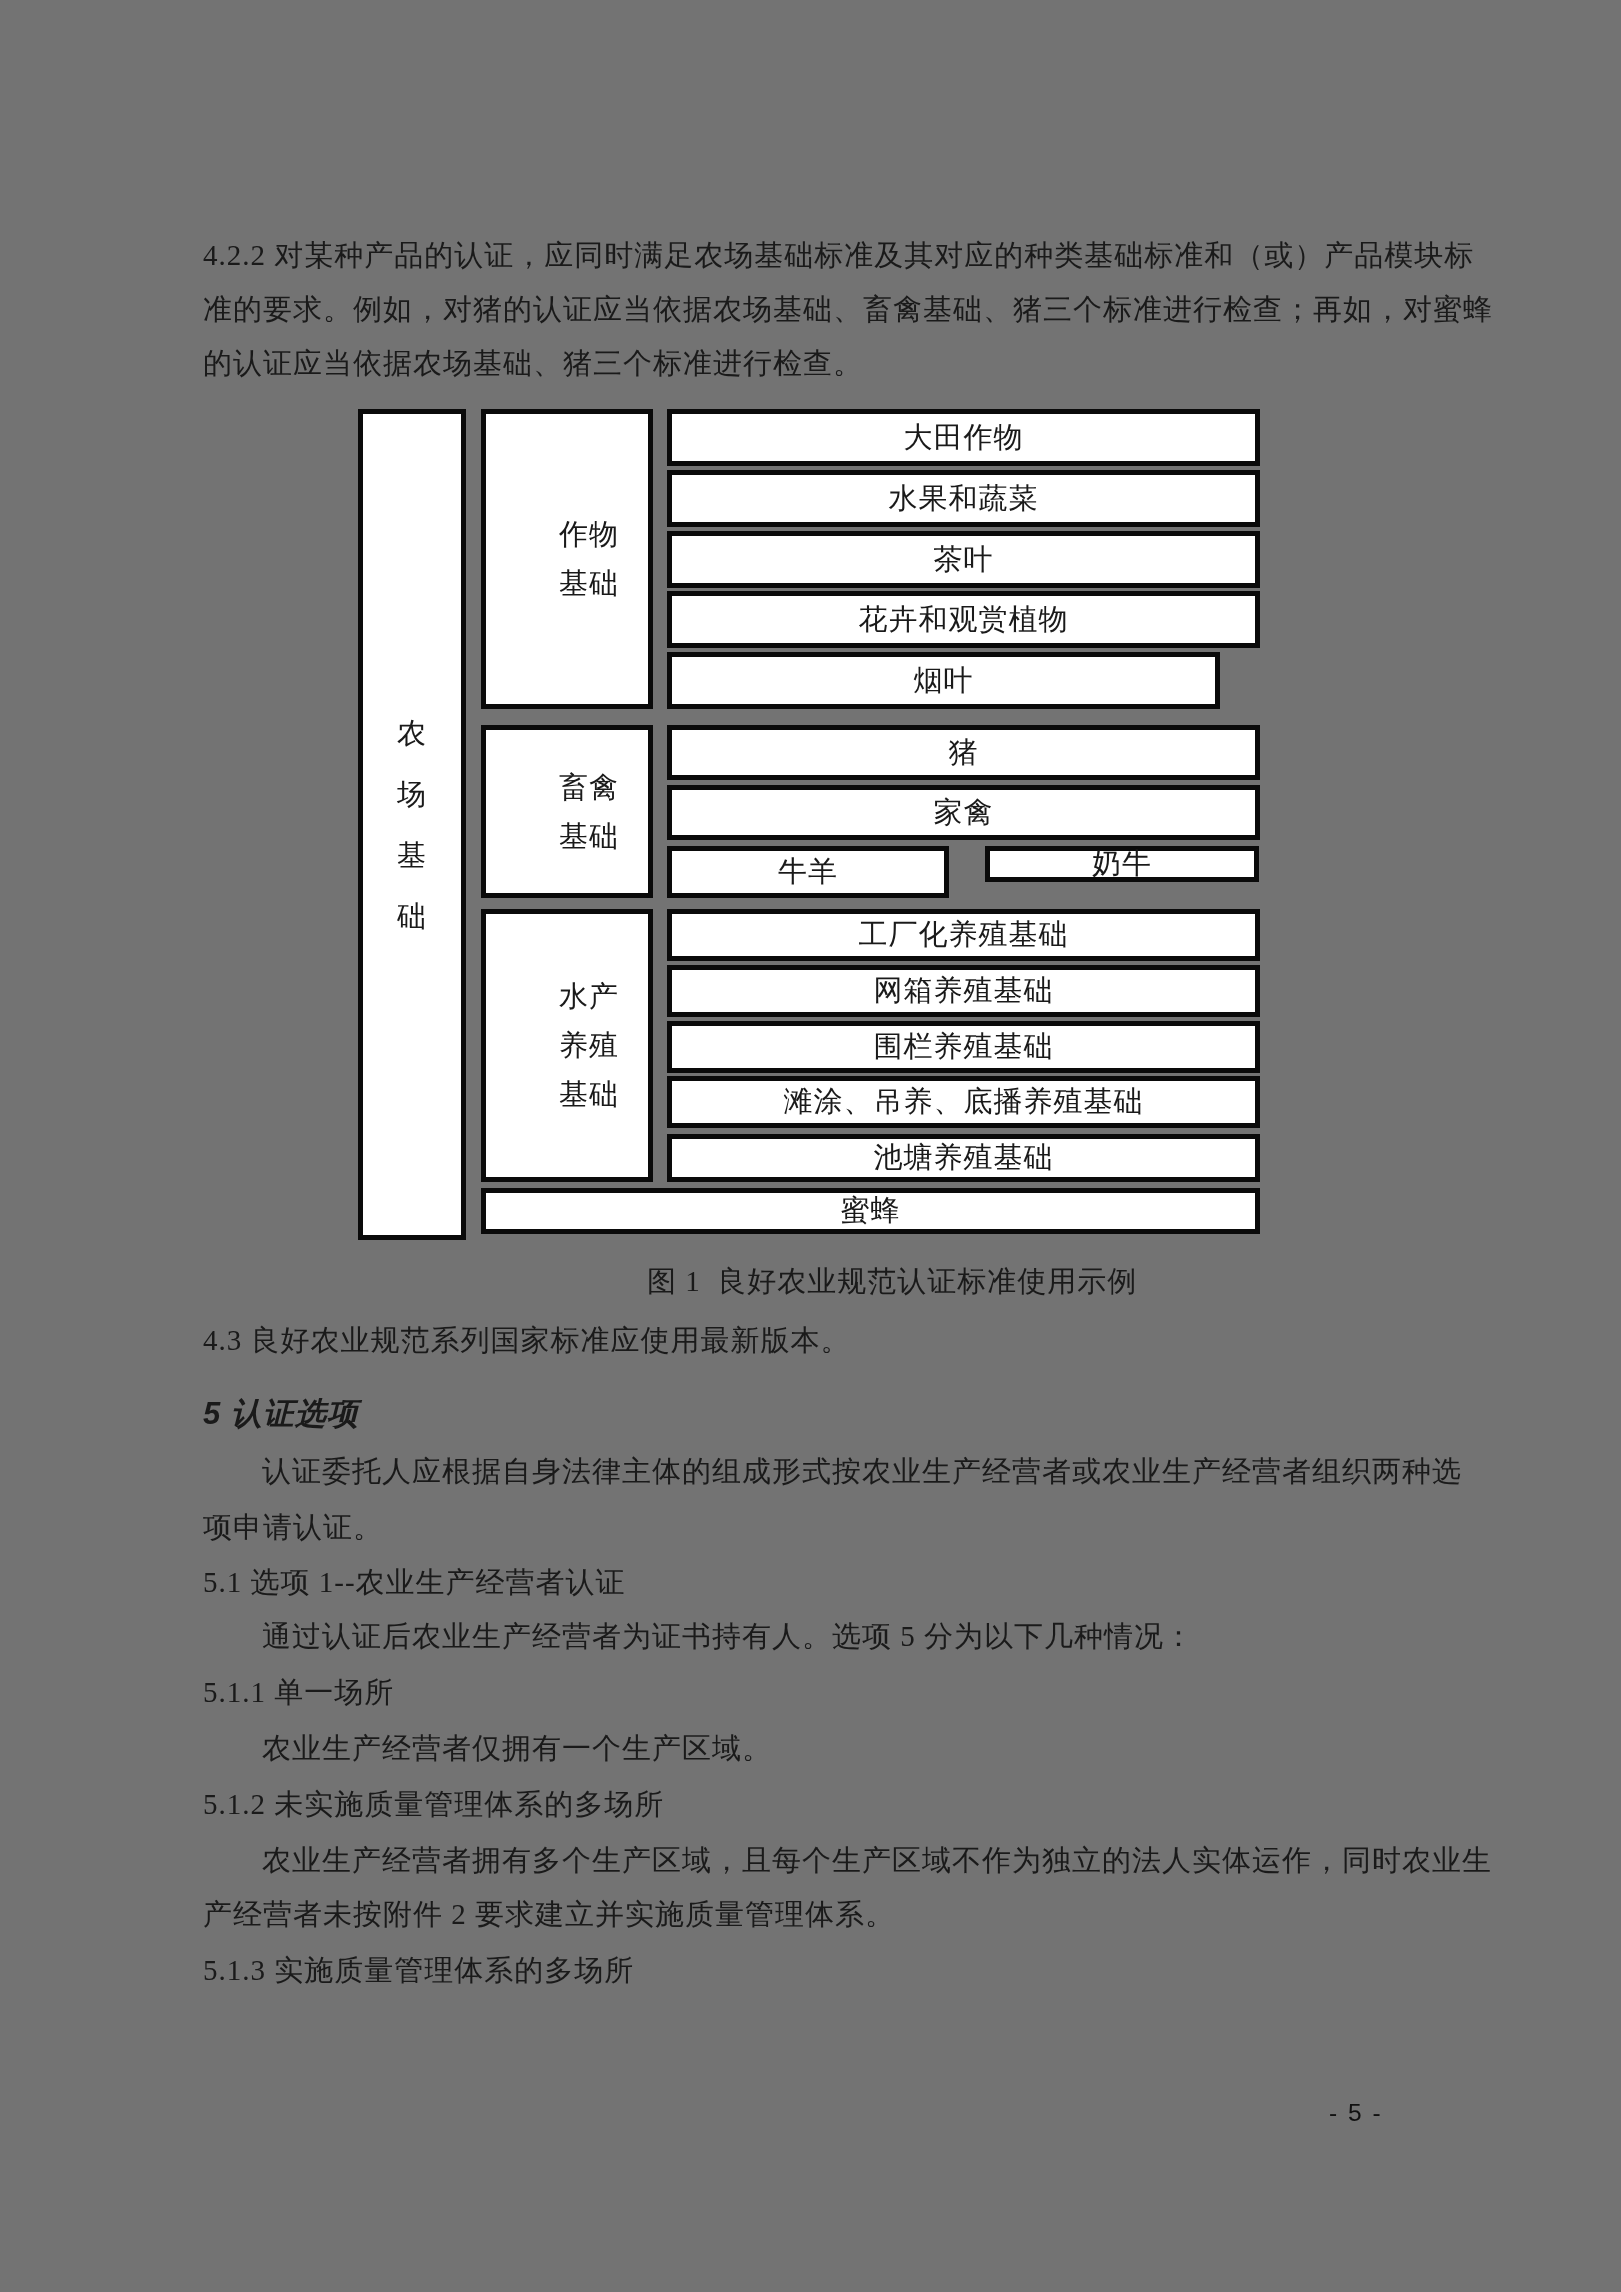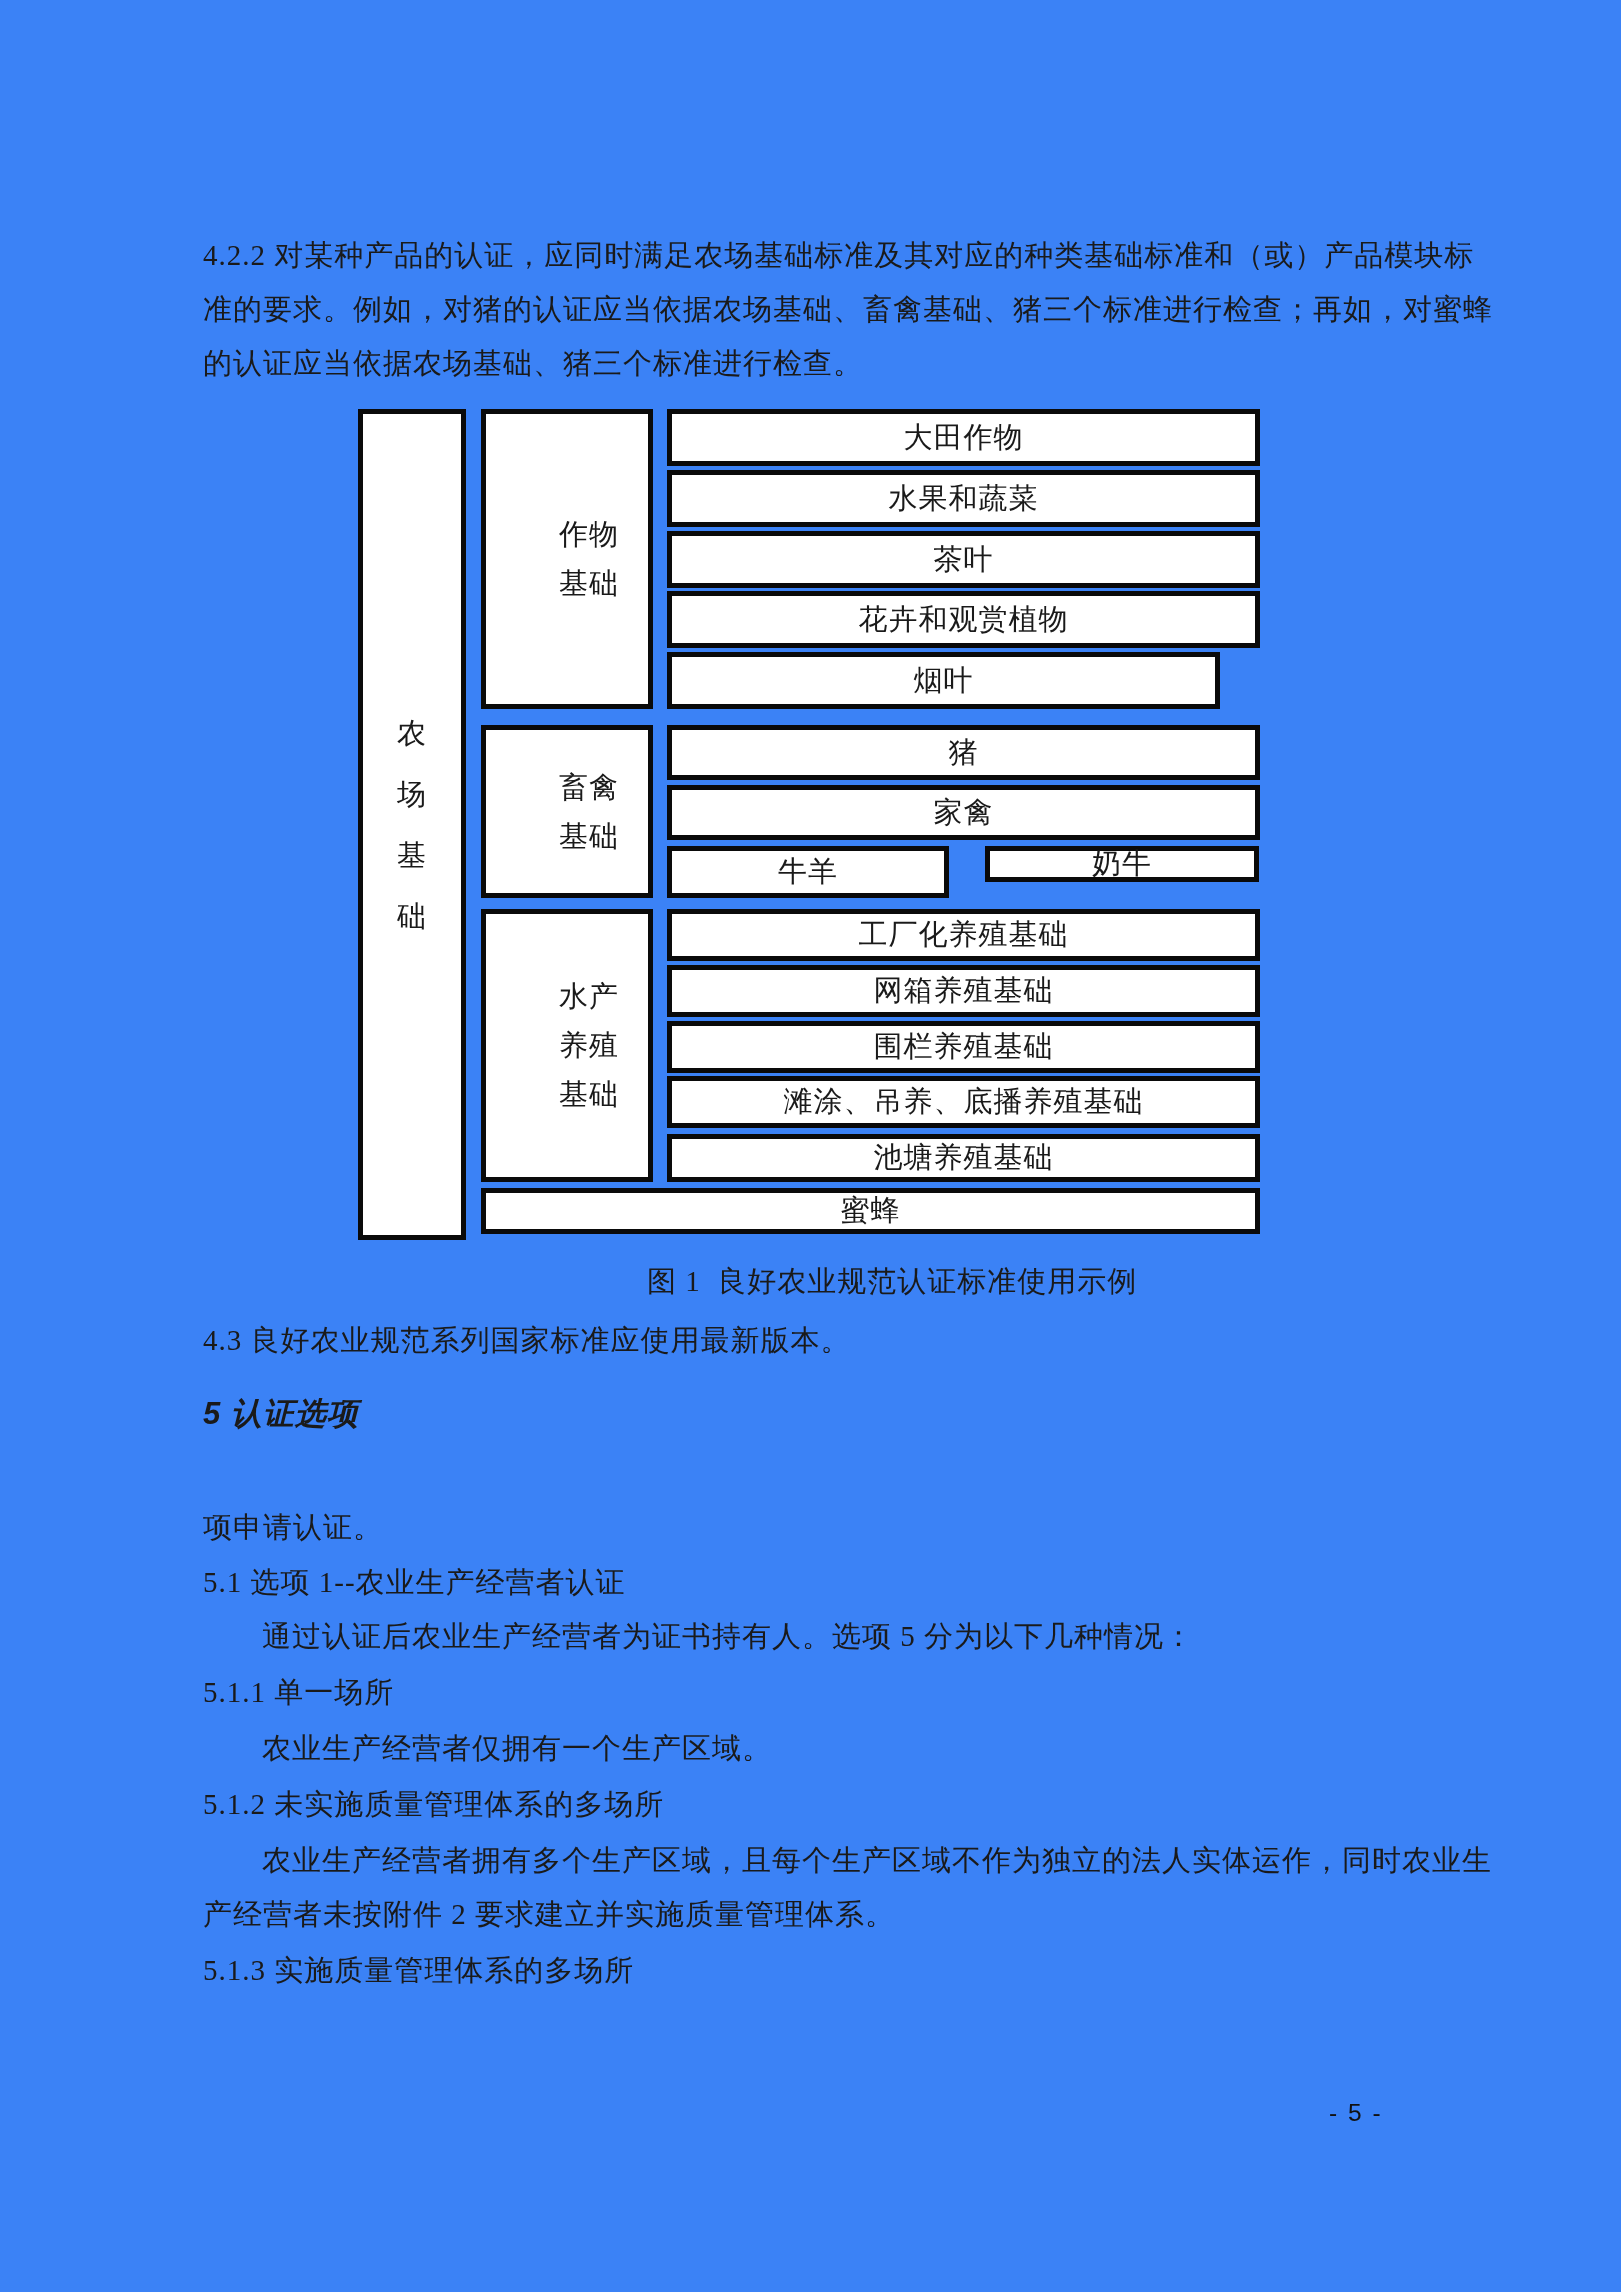--- a/index.html
+++ b/index.html
@@ -1,20 +1,20 @@
 <!DOCTYPE html>
 <html><head>
 <meta charset="utf-8">
 <style>
   html,body{margin:0;padding:0;background:#e8e8e8;}
   .page{
     position:relative;
     width:1621px;height:2293px;
     margin:0 auto;
-    background:#3b82f6;
+    background:#737373;
     font-family:"Liberation Serif","DejaVu Serif",serif;
     color:#1a1a1a;
     overflow:hidden;
   }
   .tl{ 
     position:absolute;
     left:203px;
     font-size:29px;
     line-height:43px;
     height:43px;
@@ -112,20 +112,21 @@
     <div class="fbox" style="left:309px;top:667px;width:593px;height:52px">滩涂、吊养、底播养殖基础</div>
     <div class="fbox" style="left:309px;top:725px;width:593px;height:48px">池塘养殖基础</div>
 
     <div class="fbox" style="left:123px;top:779px;width:779px;height:46px">蜜蜂</div>
   </div>
 
   <div class="tl caption" style="top:1260px">图 1  良好农业规范认证标准使用示例</div>
   <div class="tl" style="top:1319px">4.3 良好农业规范系列国家标准应使用最新版本。</div>
 
   <div class="tl heading" style="top:1392px">5 认证选项</div>
+  <div class="tl indent" style="top:1450px">认证委托人应根据自身法律主体的组成形式按农业生产经营者或农业生产经营者组织两种选</div>
   <div class="tl" style="top:1506px">项申请认证。</div>
 
   <div class="tl" style="top:1561px">5.1 选项 1--农业生产经营者认证</div>
   <div class="tl indent" style="top:1615px">通过认证后农业生产经营者为证书持有人。选项 5 分为以下几种情况：</div>
 
   <div class="tl" style="top:1671px">5.1.1 单一场所</div>
   <div class="tl indent" style="top:1727px">农业生产经营者仅拥有一个生产区域。</div>
 
   <div class="tl" style="top:1783px">5.1.2 未实施质量管理体系的多场所</div>
   <div class="tl indent" style="top:1839px">农业生产经营者拥有多个生产区域，且每个生产区域不作为独立的法人实体运作，同时农业生</div>

